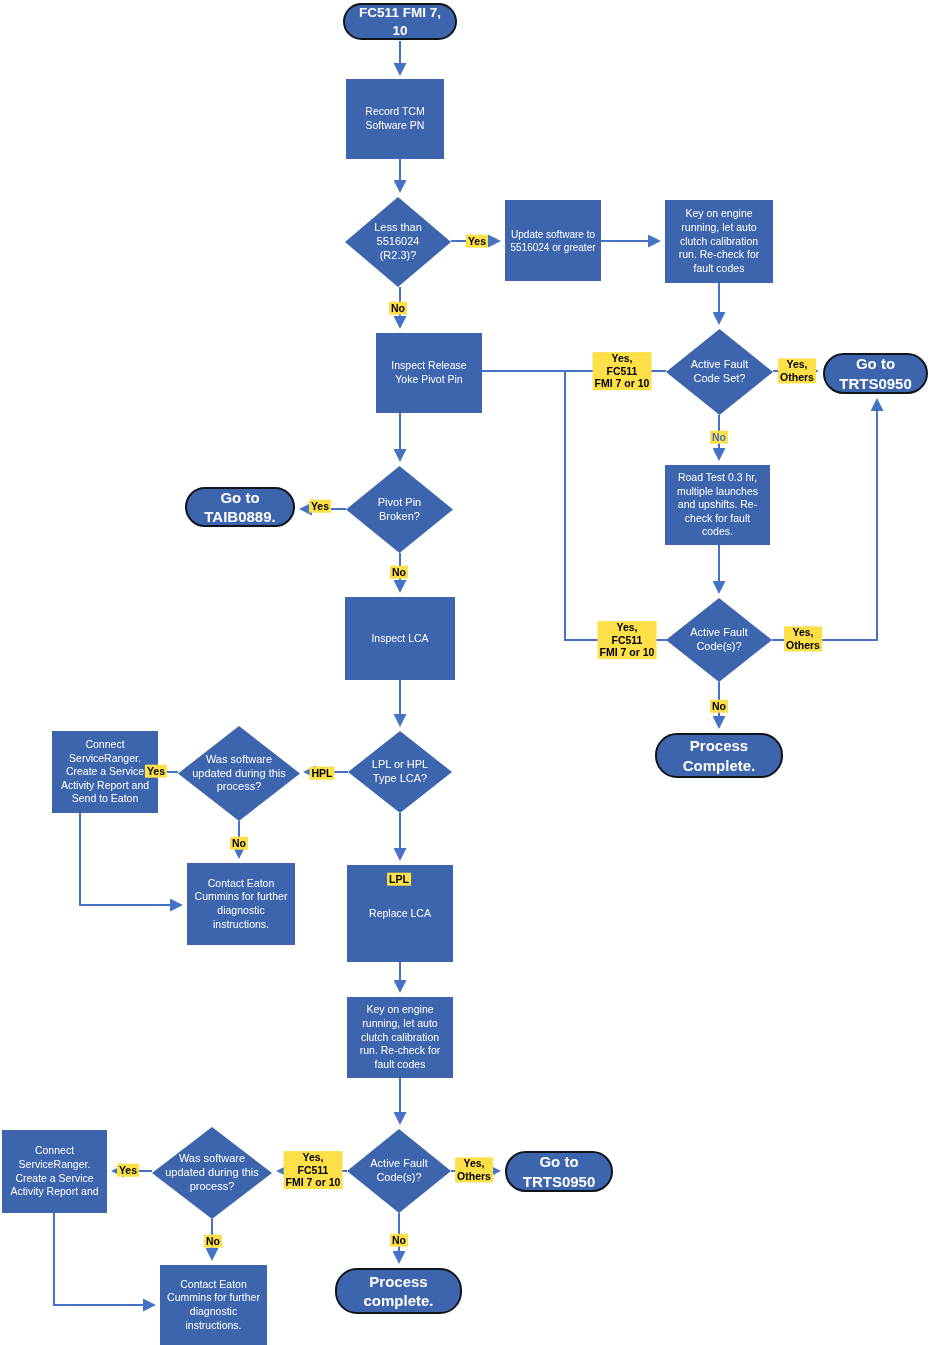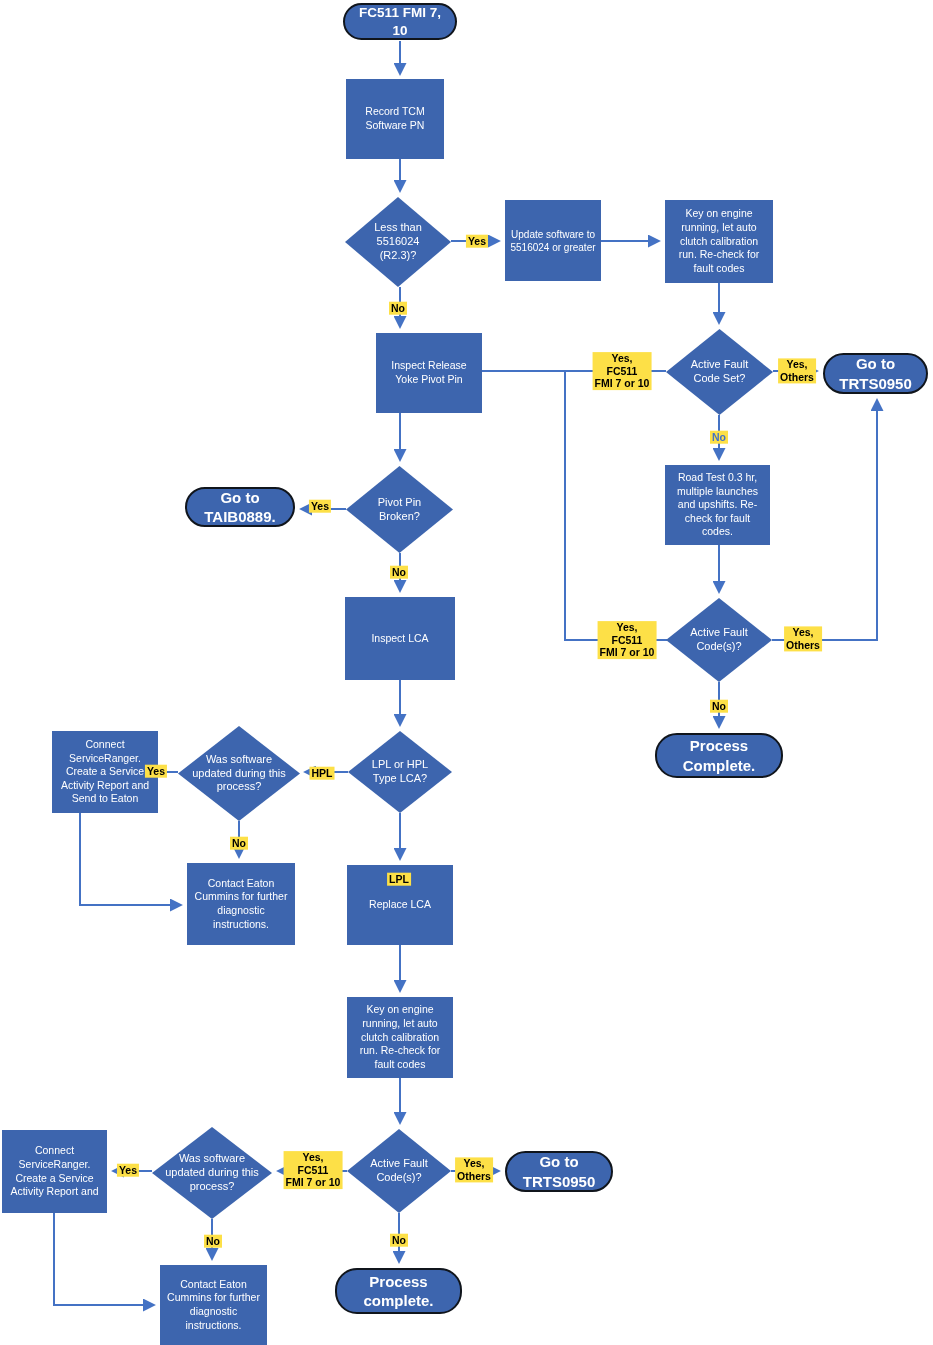--- a/index.html
+++ b/index.html
@@ -78,21 +78,21 @@
 <div class="node diamond" style="left:666px;top:598px;width:106px;height:84px;">Active Fault Code(s)?</div>
 <div class="node pill" style="left:655px;top:733px;width:128px;height:45px;">Process Complete.</div>
 <div class="node rect" style="left:347px;top:333px;width:106px;height:80px;margin-left:29px;">Inspect Release Yoke Pivot Pin</div>
 <div class="node diamond" style="left:346px;top:466px;width:107px;height:87px;">Pivot Pin Broken?</div>
 <div class="node pill" style="left:185px;top:487px;width:110px;height:40px;">Go to TAIB0889.</div>
 <div class="node rect" style="left:345px;top:597px;width:110px;height:83px;">Inspect LCA</div>
 <div class="node diamond" style="left:348px;top:731px;width:104px;height:82px;">LPL or HPL Type LCA?</div>
 <div class="node diamond" style="left:178px;top:726px;width:122px;height:95px;">Was software updated during this process?</div>
 <div class="node rect" style="left:27px;top:731px;width:106px;height:82px;margin-left:25px;">Connect ServiceRanger. Create a Service Activity Report and Send to Eaton</div>
 <div class="node rect" style="left:187px;top:863px;width:108px;height:82px;">Contact Eaton Cummins for further diagnostic instructions.</div>
-<div class="node rect" style="left:347px;top:865px;width:106px;height:80px;">Replace LCA</div>
+<div class="node rect" style="left:347px;top:865px;width:106px;height:97px;">Replace LCA</div>
 <div class="node rect" style="left:347px;top:997px;width:106px;height:81px;">Key on engine running, let auto clutch calibration run. Re-check for fault codes</div>
 <div class="node diamond" style="left:347px;top:1129px;width:104px;height:84px;">Active Fault Code(s)?</div>
 <div class="node diamond" style="left:152px;top:1127px;width:120px;height:92px;">Was software updated during this process?</div>
 <div class="node rect" style="left:2px;top:1130px;width:105px;height:83px;">Connect ServiceRanger. Create a Service Activity Report and</div>
 <div class="node pill" style="left:505px;top:1151px;width:108px;height:41px;">Go to TRTS0950</div>
 <div class="node pill" style="left:335px;top:1268px;width:127px;height:46px;">Process complete.</div>
 <div class="node rect" style="left:160px;top:1265px;width:107px;height:80px;">Contact Eaton Cummins for further diagnostic instructions.</div>
 
 <div class="elabel" style="left:477px;top:241px;">Yes</div>
 <div class="elabel" style="left:398px;top:308px;">No</div>

